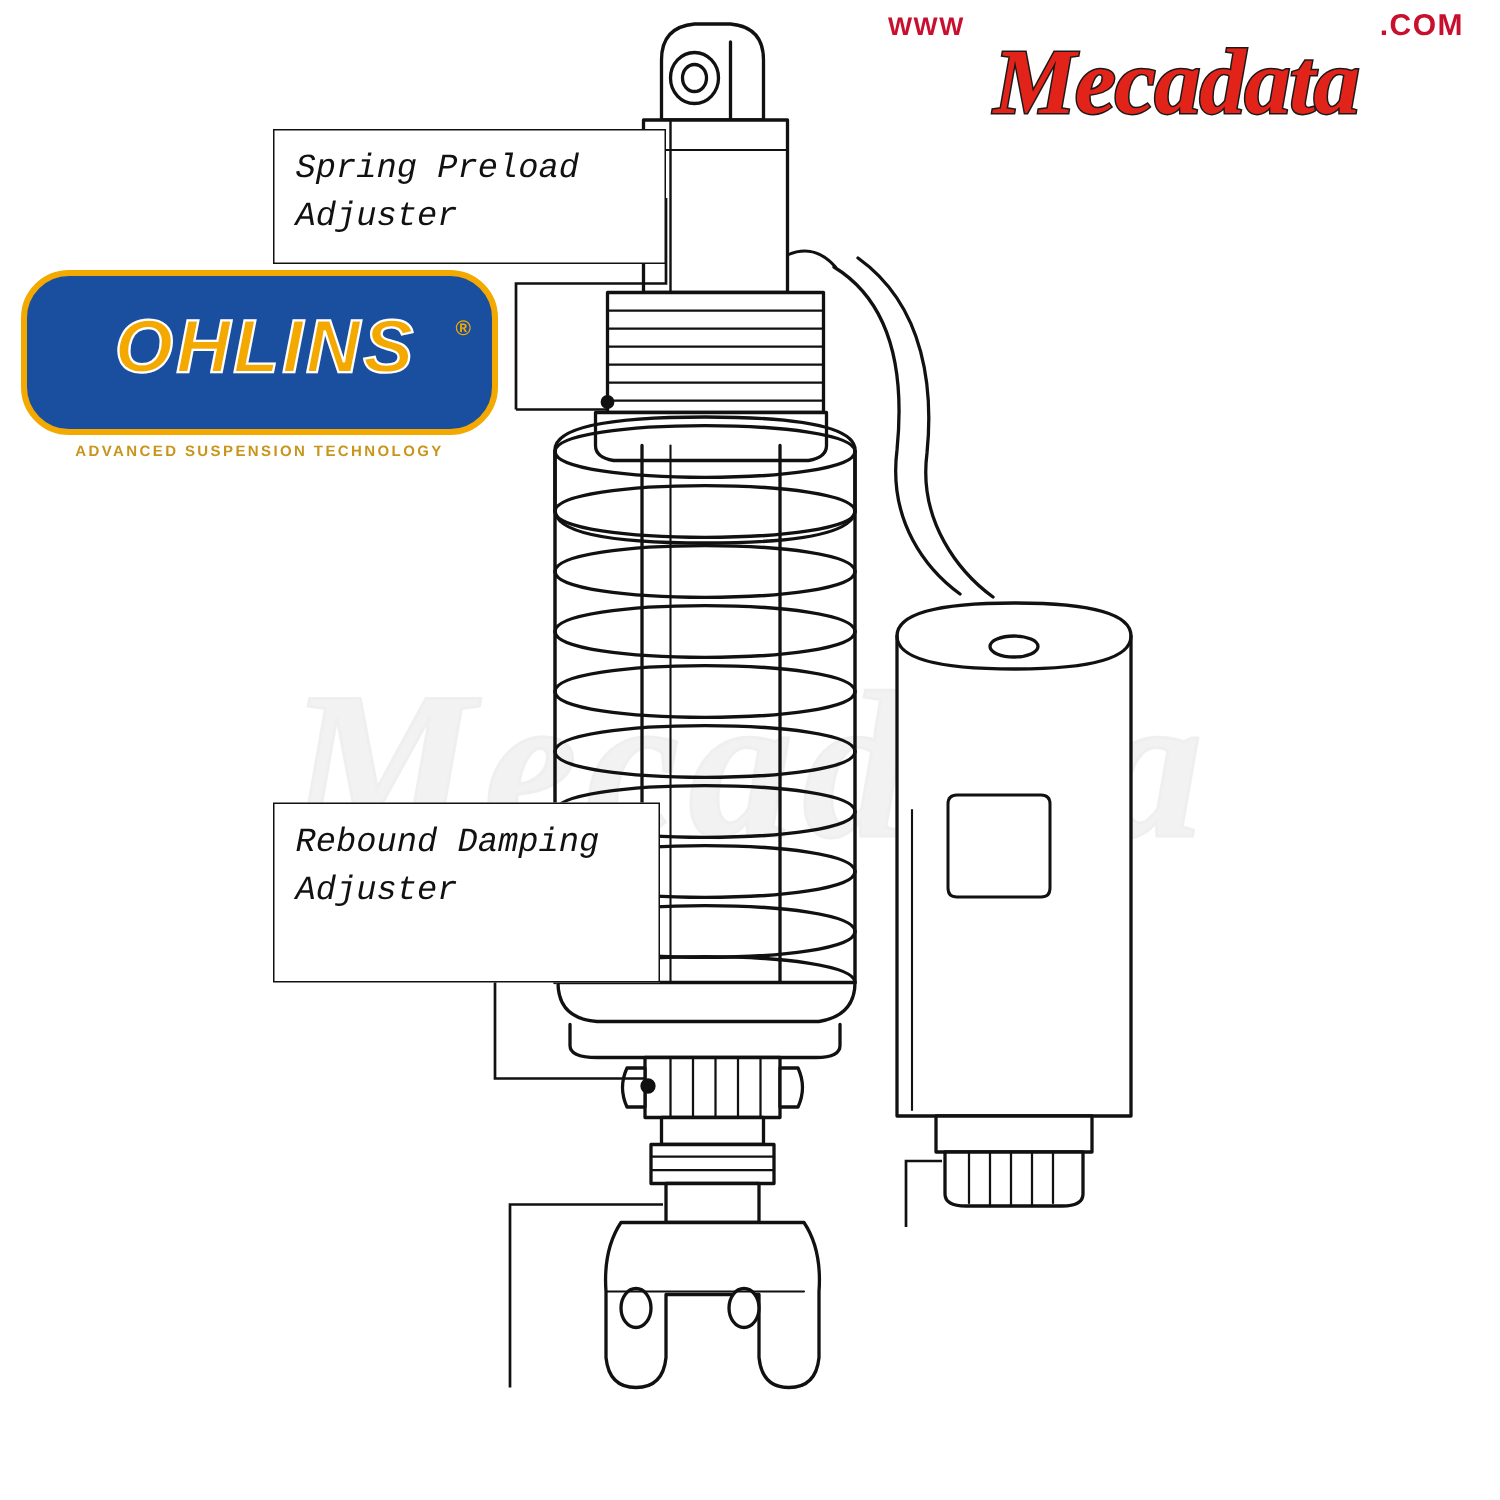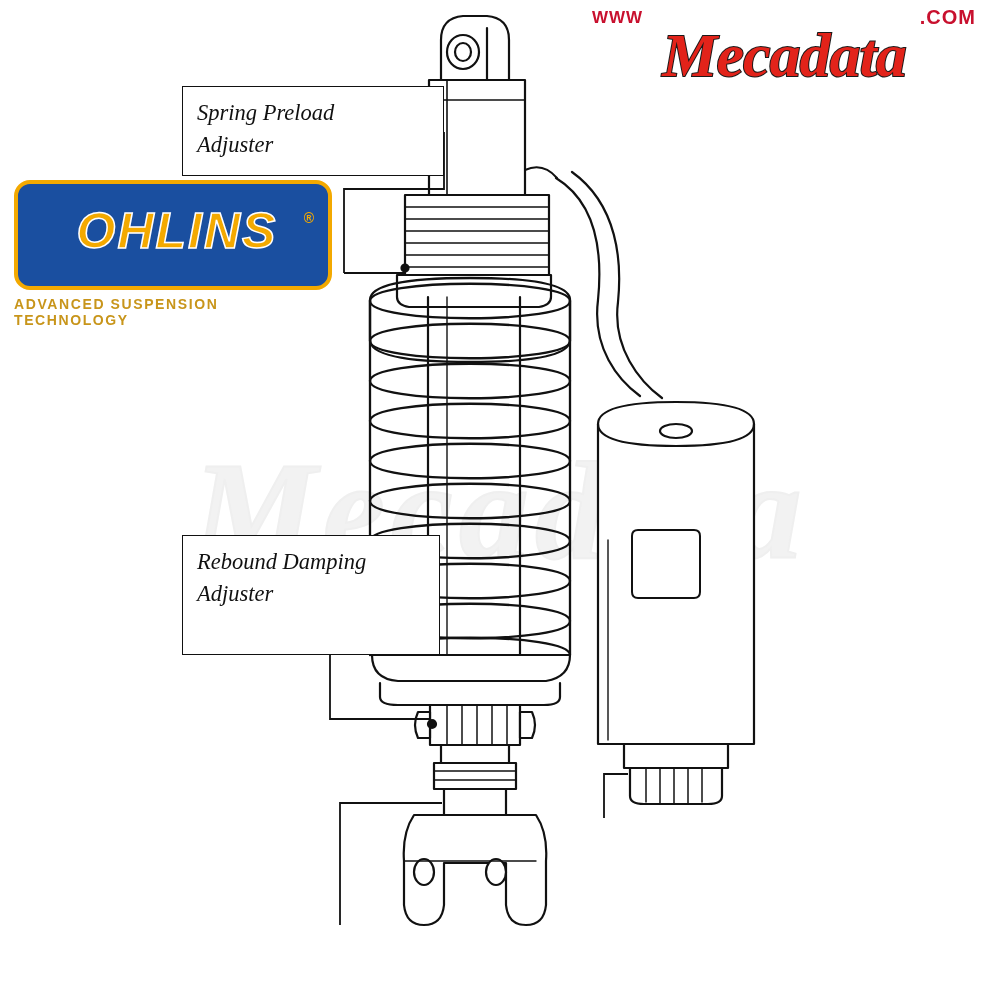--- a/index.html
+++ b/index.html
@@ -36,45 +36,45 @@
     -webkit-text-stroke:2px #1a1a1a;
     paint-order:stroke fill;
   }
 
   
   .ohlins-logo{
     position:absolute;left:14px;top:180px;width:318px;height:140px;
   }
   .ohlins-box{
     position:absolute;left:0;top:0;width:318px;height:110px;
-    background:#1a4fa0;border:4px solid #f3a900;border-radius:16px;
+    background:#1a4fa0;border:4px solid #f3a900;border-radius:32px;
     box-sizing:border-box;
   }
   .ohlins-word{
     position:absolute;left:0;top:18px;width:318px;text-align:center;
     font-family:"Liberation Sans",sans-serif;font-weight:700;font-style:italic;
     font-size:50px;color:#f3a900;letter-spacing:2px;
     -webkit-text-stroke:1.5px #ffffff;
   }
   .ohlins-reg{
     position:absolute;right:14px;top:26px;color:#f3a900;font-size:14px;font-weight:700;
   }
   .ohlins-tag{
-    position:absolute;left:0;top:116px;width:318px;text-align:left;
-    font-family:"Liberation Sans",sans-serif;font-weight:700;font-size:14px;
+    position:absolute;left:0;top:116px;width:318px;text-align:center;
+    font-family:"Liberation Sans",sans-serif;font-weight:700;font-size:10px;
     color:#c8951a;letter-spacing:1.6px;
   }
 
   
   .callout{
     position:absolute;border:1.6px solid #111;background:#fff;box-sizing:border-box;
     font-family:"Liberation Serif",serif;font-style:italic;font-size:22.5px;color:#111;
     padding:10px 14px;line-height:1.42;
   }
-  .callout span{display:block;}
+  .callout span{display:block;font-family:Liberation Mono, monospace;}
 
   #callout-spring{left:182px;top:86px;width:262px;height:90px;}
   #callout-rebound{left:182px;top:535px;width:258px;height:120px;}
   #callout-length{left:182px;top:925px;width:238px;height:52px;}
   #callout-compression{left:562px;top:818px;width:272px;height:90px;}
 
   svg{position:absolute;left:0;top:0;}
 </style>
 </head>
 <body>

